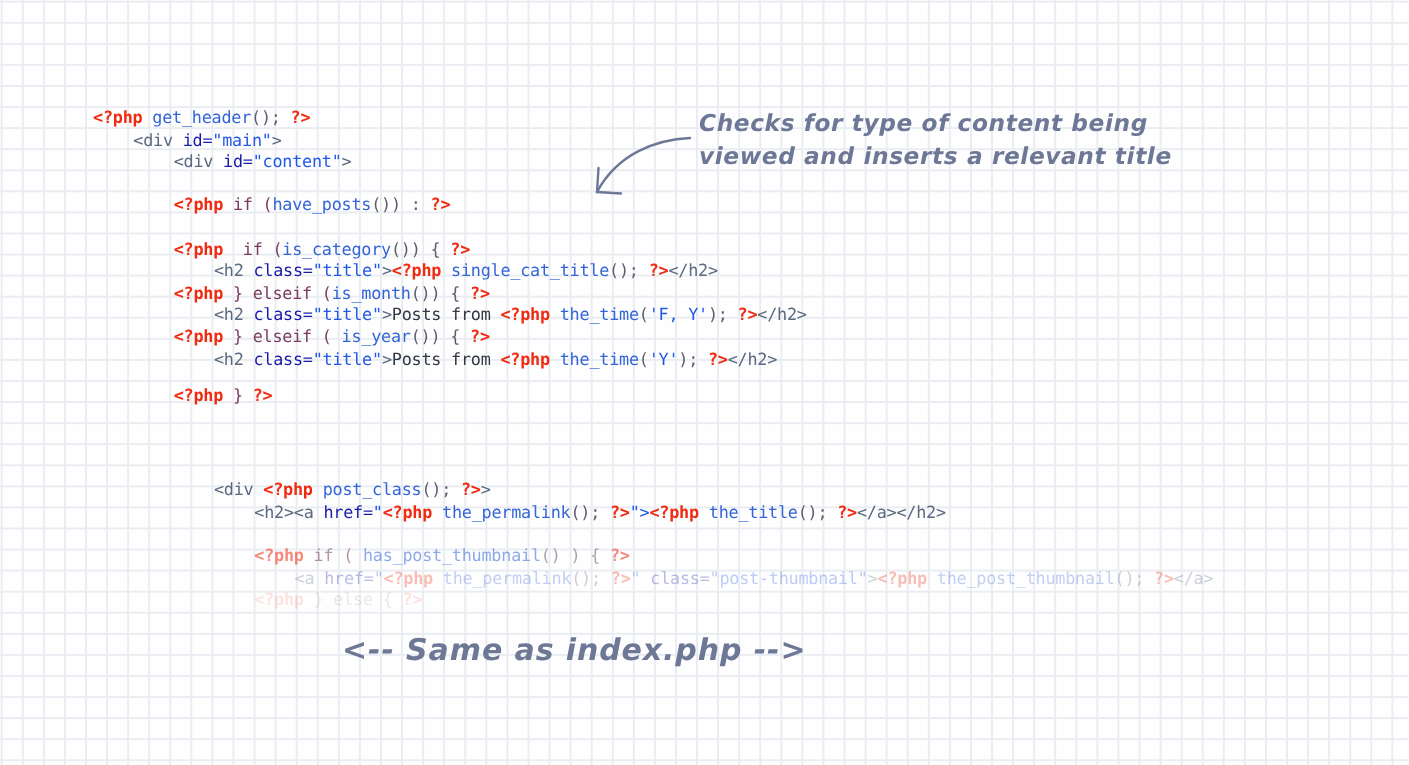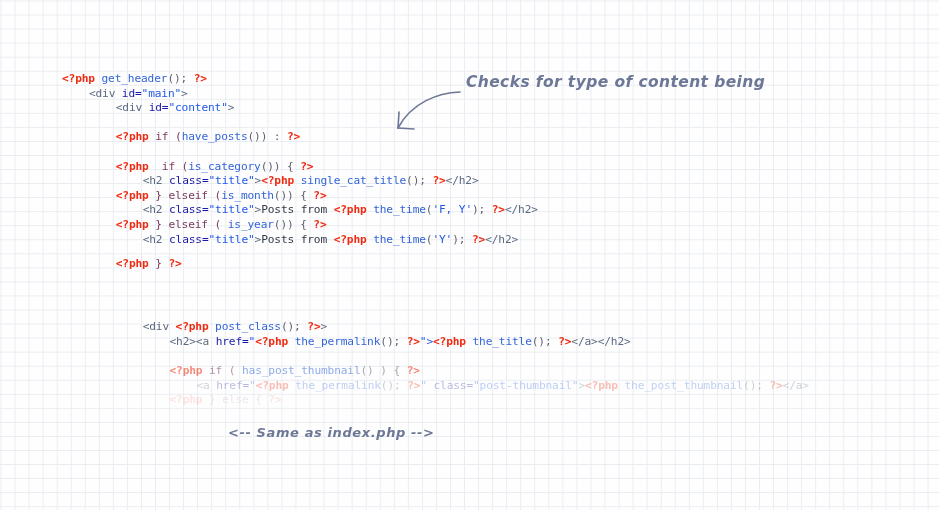--- a/index.html
+++ b/index.html
@@ -63,21 +63,21 @@
     line-height: 22px;
     white-space: pre;
     font-style: italic;
     letter-spacing: 0.4px;
     font-weight: bold;
   }
   #note-top { left: 466px; top: 71px; }
   #note-bottom {
     left: 228px;
     top: 422px;
-    font-size: 13px;
+    font-size: 20px;
     letter-spacing: 0.6px;
   }
   #arrow {
     position: absolute;
     left: 386px;
     top: 88px;
     width: 80px;
     height: 45px;
   }
 </style>
@@ -104,15 +104,15 @@
     <div class="line" style="left: 196.4px; top: 378.6px; opacity: 0.3;"><span class="tag">&lt;a </span><span class="attr">href=</span><span class="str">"</span><span class="php">&lt;?php</span><span class="fn"> the_permalink</span><span class="punc">(); </span><span class="php">?&gt;</span><span class="str">" </span><span class="attr">class=</span><span class="str">"post-thumbnail"</span><span class="tag">&gt;</span><span class="php">&lt;?php</span><span class="fn"> the_post_thumbnail</span><span class="punc">(); </span><span class="php">?&gt;</span><span class="tag">&lt;/a&gt;</span></div>
     <div class="line" style="left: 169.52px; top: 393.2px; opacity: 0.12;"><span class="php">&lt;?php</span><span class="kw"> } else { </span><span class="php">?&gt;</span></div>
   </div>
 
 <svg id="arrow" viewBox="0 0 80 45" fill="none" xmlns="http://www.w3.org/2000/svg">
   <path d="M74 4 C 52 5, 26 14, 12 40" stroke="#6d7796" stroke-width="1.6" stroke-linecap="round" fill="none"></path>
   <path d="M12 40 L 13 24" stroke="#6d7796" stroke-width="1.6" stroke-linecap="round"></path>
   <path d="M12 40 L 28 41" stroke="#6d7796" stroke-width="1.6" stroke-linecap="round"></path>
 </svg>
 
-<div class="hand" id="note-top"><span>Checks for type of content being</span><br></div>
+<div class="hand" id="note-top"><span>Checks for type of content being</span><br><span>viewed and inserts a relevant title</span></div>
 
 <div class="hand" id="note-bottom">&lt;-- Same as index.php --&gt;</div>
 
 </body></html>

